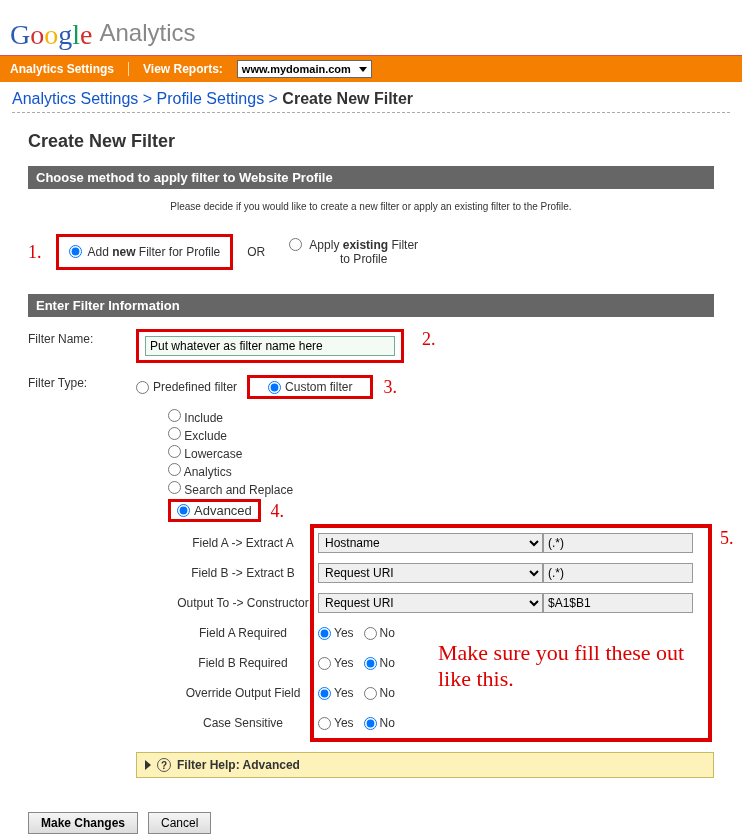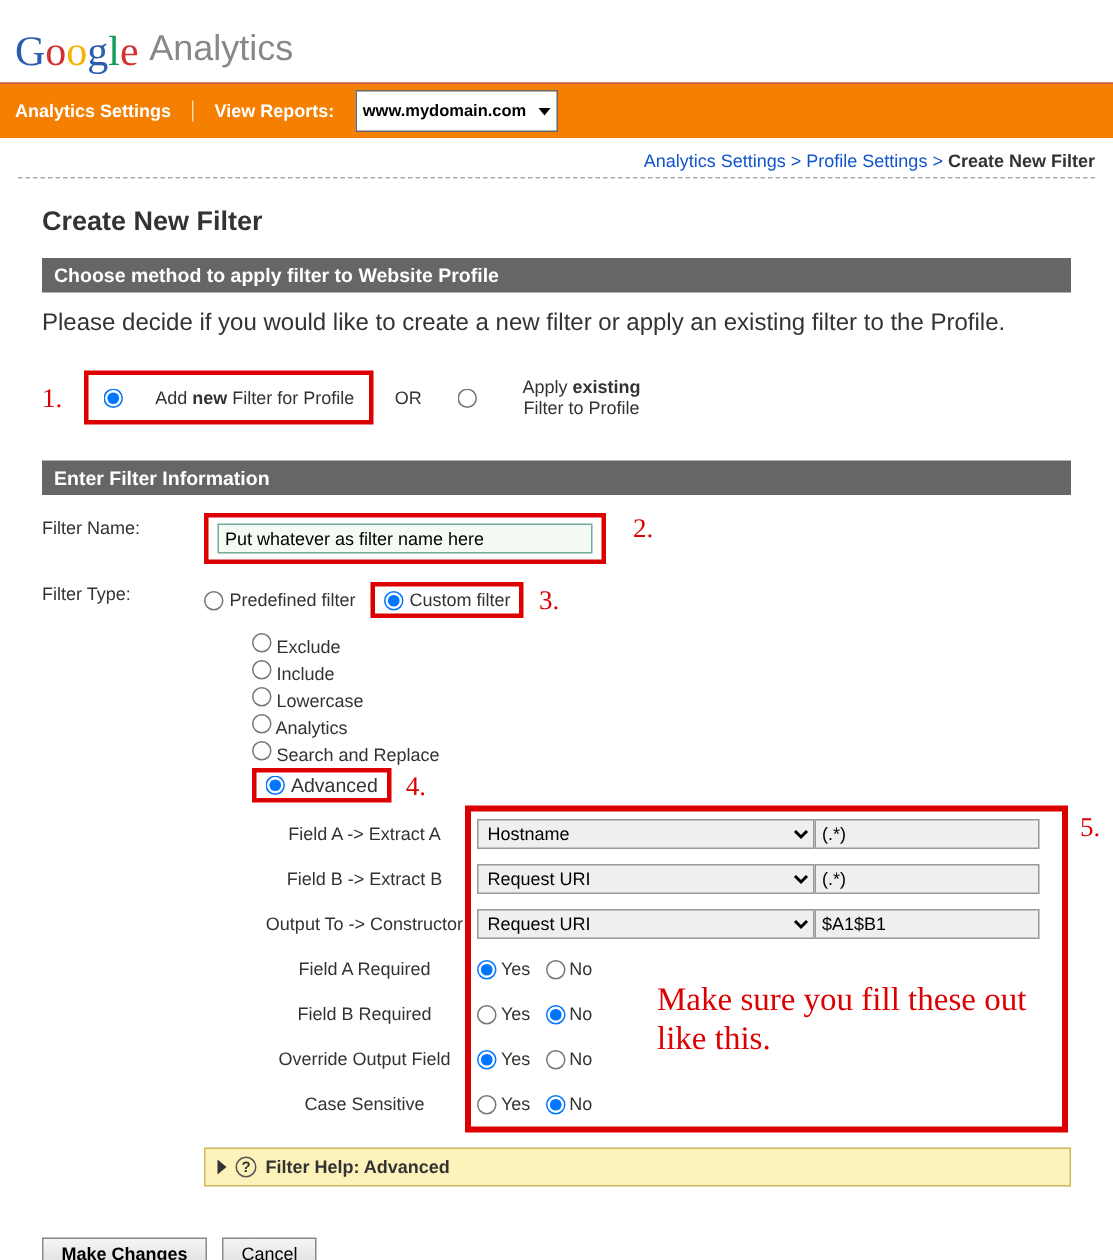--- a/index.html
+++ b/index.html
@@ -3,41 +3,41 @@
 <meta charset="utf-8">
 <style>
 * { box-sizing: border-box; margin: 0; padding: 0; }
 body { font-family: Arial, sans-serif; font-size: 13px; color: #333; background: #fff; width: 742px; }
 .logo-bar { padding: 19px 10px 4px; }
 .logo { font-size: 28px; font-family: Georgia, serif; }
 .l-b { color: #2a5db0; } .l-r { color: #d32f2f; } .l-y { color: #f4b400; } .l-g { color: #0f9d58; }
 .logo-analytics { color: #888; font-family: Arial, sans-serif; font-size: 24px; font-weight: normal; vertical-align: 3px; }
 .top-nav { background: #f47f00; color: #fff; font-size: 12px; font-weight: bold; padding: 4px 10px; display: flex; align-items: center; gap: 14px; border-top: 1px solid #c55; }
 .top-nav .divider { width: 1px; height: 14px; background: #fff; opacity: 0.7; }
-.domain-select { background: #fff; color: #000; border: 1px solid #666; font-size: 11px; padding: 0 4px; height: 28px; display: flex; align-items: center; gap: 8px; }
+.domain-select { background: #fff; color: #000; border: 1px solid #666; font-size: 11px; padding: 0 4px; height: 18px; display: flex; align-items: center; gap: 8px; }
 .tri-down { width: 0; height: 0; border-left: 4px solid transparent; border-right: 4px solid transparent; border-top: 5px solid #000; }
-.breadcrumb { font-size: 12px; padding: 8px 12px 4px; color: #1155cc; text-align: right; }
+.breadcrumb { font-size: 16px; padding: 8px 12px 4px; color: #1155cc; }
 .breadcrumb a { color: #1155cc; text-decoration: none; }
 .breadcrumb .current { color: #333; font-weight: bold; }
 .dash-line { border: none; border-top: 1px dashed #aaa; margin: 0 12px 18px; }
 .content { padding: 0 28px 20px; }
 h2.page-title { font-size: 18px; font-weight: bold; margin: 6px 0 14px; }
 .section-bar { background: #666; color: #fff; font-weight: bold; font-size: 13px; padding: 4px 8px; margin-bottom: 12px; }
-.desc { font-size: 16px; margin-bottom: 18px; }
+.desc { font-size: 10px; margin-bottom: 18px; text-align: center; }
 .method-row { display: flex; align-items: center; gap: 14px; margin-bottom: 20px; }
 .num-label { color: #d00; font-size: 18px; font-weight: normal; font-family: "Times New Roman", serif; }
-.radio-box { display: inline-flex; align-items: center; gap: 22px; padding: 8px 10px; font-size: 12px; }
+.radio-box { display: inline-flex; align-items: flex-start; gap: 6px; padding: 8px 10px; font-size: 12px; }
 .red-box { border: 3px solid #d00; }
 .or-text { font-size: 12px; }
 .filter-row { display: flex; align-items: flex-start; gap: 18px; margin-bottom: 10px; font-size: 12px; }
 .label-col { width: 90px; padding-top: 3px; }
 .filter-name-box { border: 3px solid #d00; padding: 4px 6px; }
 .filter-name-input { width: 250px; font-size: 12px; padding: 2px 4px; border: 1px solid #7a9; background: #f4faf4; }
 .inline-radios { display: flex; align-items: center; gap: 4px; }
-.custom-box { border: 3px solid #d00; padding: 2px 6px; display: inline-flex; align-items: center; gap: 4px; }
+.custom-box { border: 3px solid #d00; padding: 2px 18px; display: inline-flex; align-items: center; gap: 4px; }
 .sub-options { margin-left: 140px; margin-bottom: 6px; }
 .sub-options label { display: block; font-size: 12px; margin-bottom: 2px; }
 .adv-box { border: 3px solid #d00; padding: 1px 6px; display: inline-flex; align-items: center; gap: 4px; }
 .adv-fields { margin-left: 140px; position: relative; }
 .adv-row { display: flex; align-items: center; font-size: 12px; min-height: 30px; }
 .adv-label { width: 150px; text-align: center; }
 .adv-controls { display: flex; align-items: center; gap: 0; flex: 1; }
 .sel { font-size: 12px; border: 1px solid #999; padding: 1px 2px; width: 225px; background: #efefef; }
 .txt { width: 150px; font-size: 12px; border: 1px solid #999; padding: 2px 4px; background: #efefef; }
 .yn { display: flex; align-items: center; gap: 10px; }
@@ -119,22 +119,22 @@
         <span class="custom-box">
           <input type="radio" name="ftype" checked="" style="">
           <span>Custom filter</span>
         </span>
         <span class="num-label" style="margin-left:6px;">3.</span>
       </span>
     </div>
   </div>
 
   <div class="sub-options">
+    <label><input type="radio" name="copt" style=""> <span>Include</span></label>
     <label><input type="radio" name="copt" style=""> <span>Exclude</span></label>
-    <label><input type="radio" name="copt" style=""> <span>Include</span></label>
     <label><input type="radio" name="copt" style=""> <span>Lowercase</span></label>
     <label><input type="radio" name="copt" style=""> <span>Analytics</span></label>
     <label><input type="radio" name="copt" style=""> <span>Search and Replace</span></label>
     <span class="adv-box">
       <input type="radio" name="copt" checked="" style="">
       <span>Advanced</span>
     </span>
     <span class="num-label" style="margin-left:6px;">4.</span>
   </div>
 

